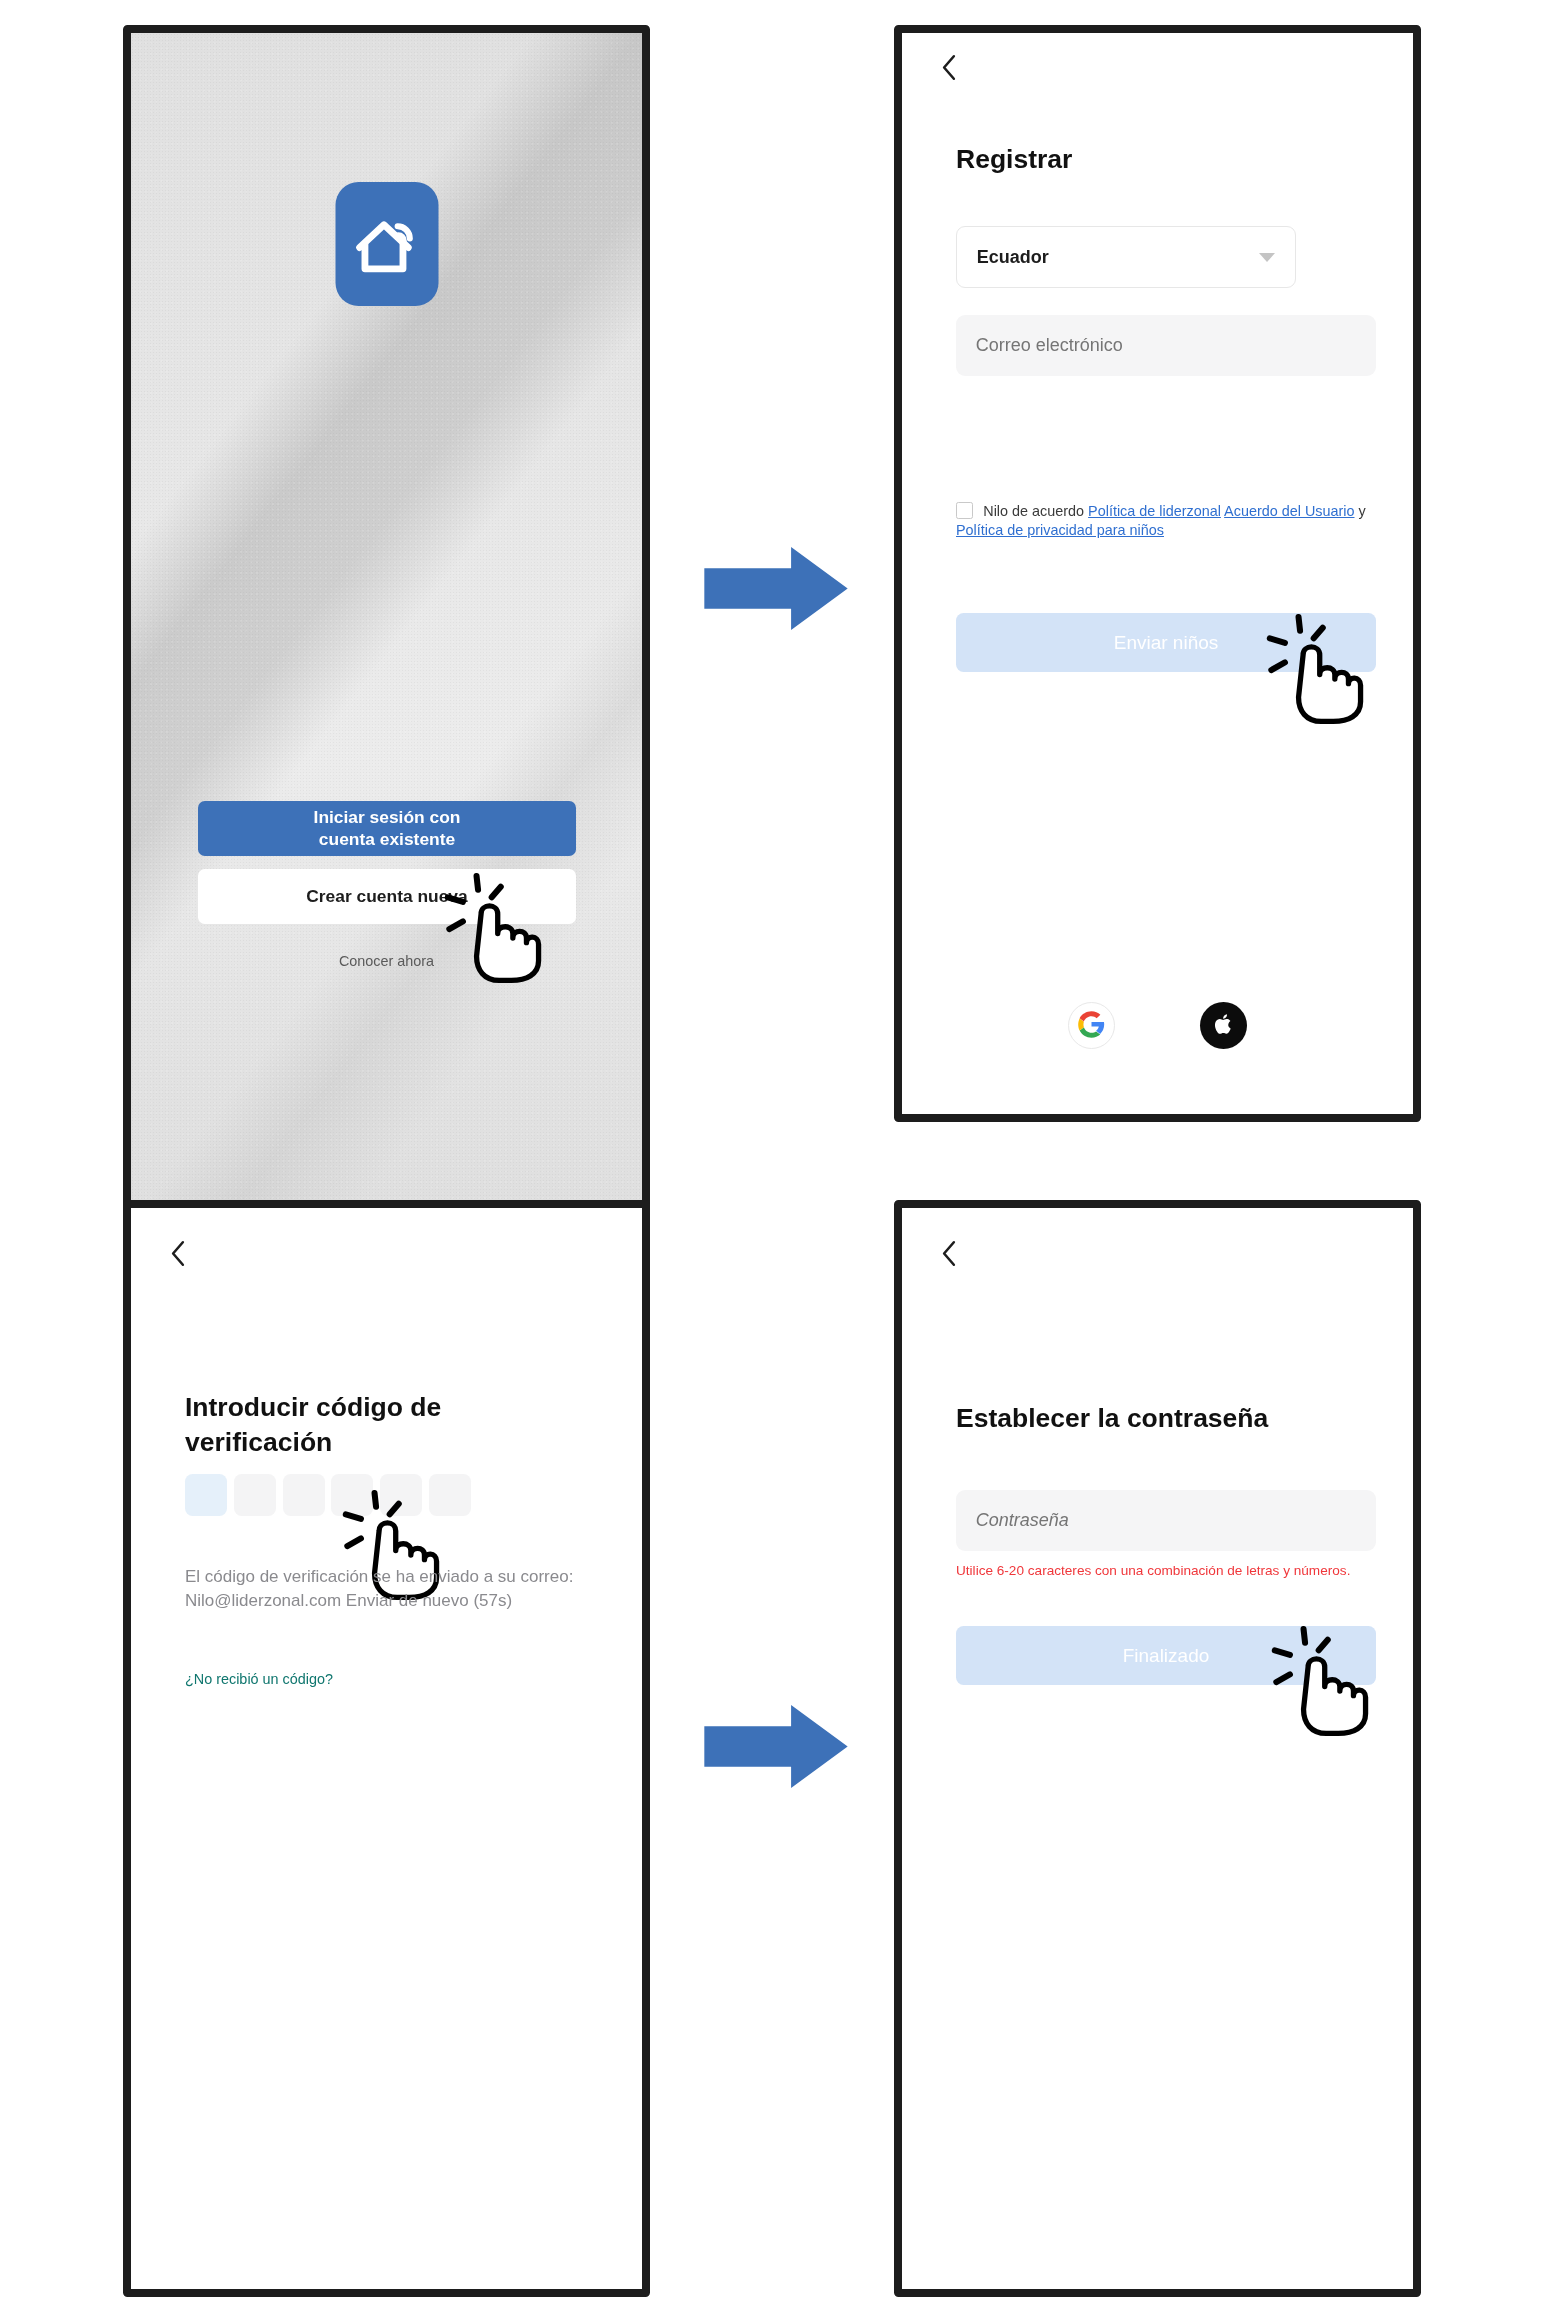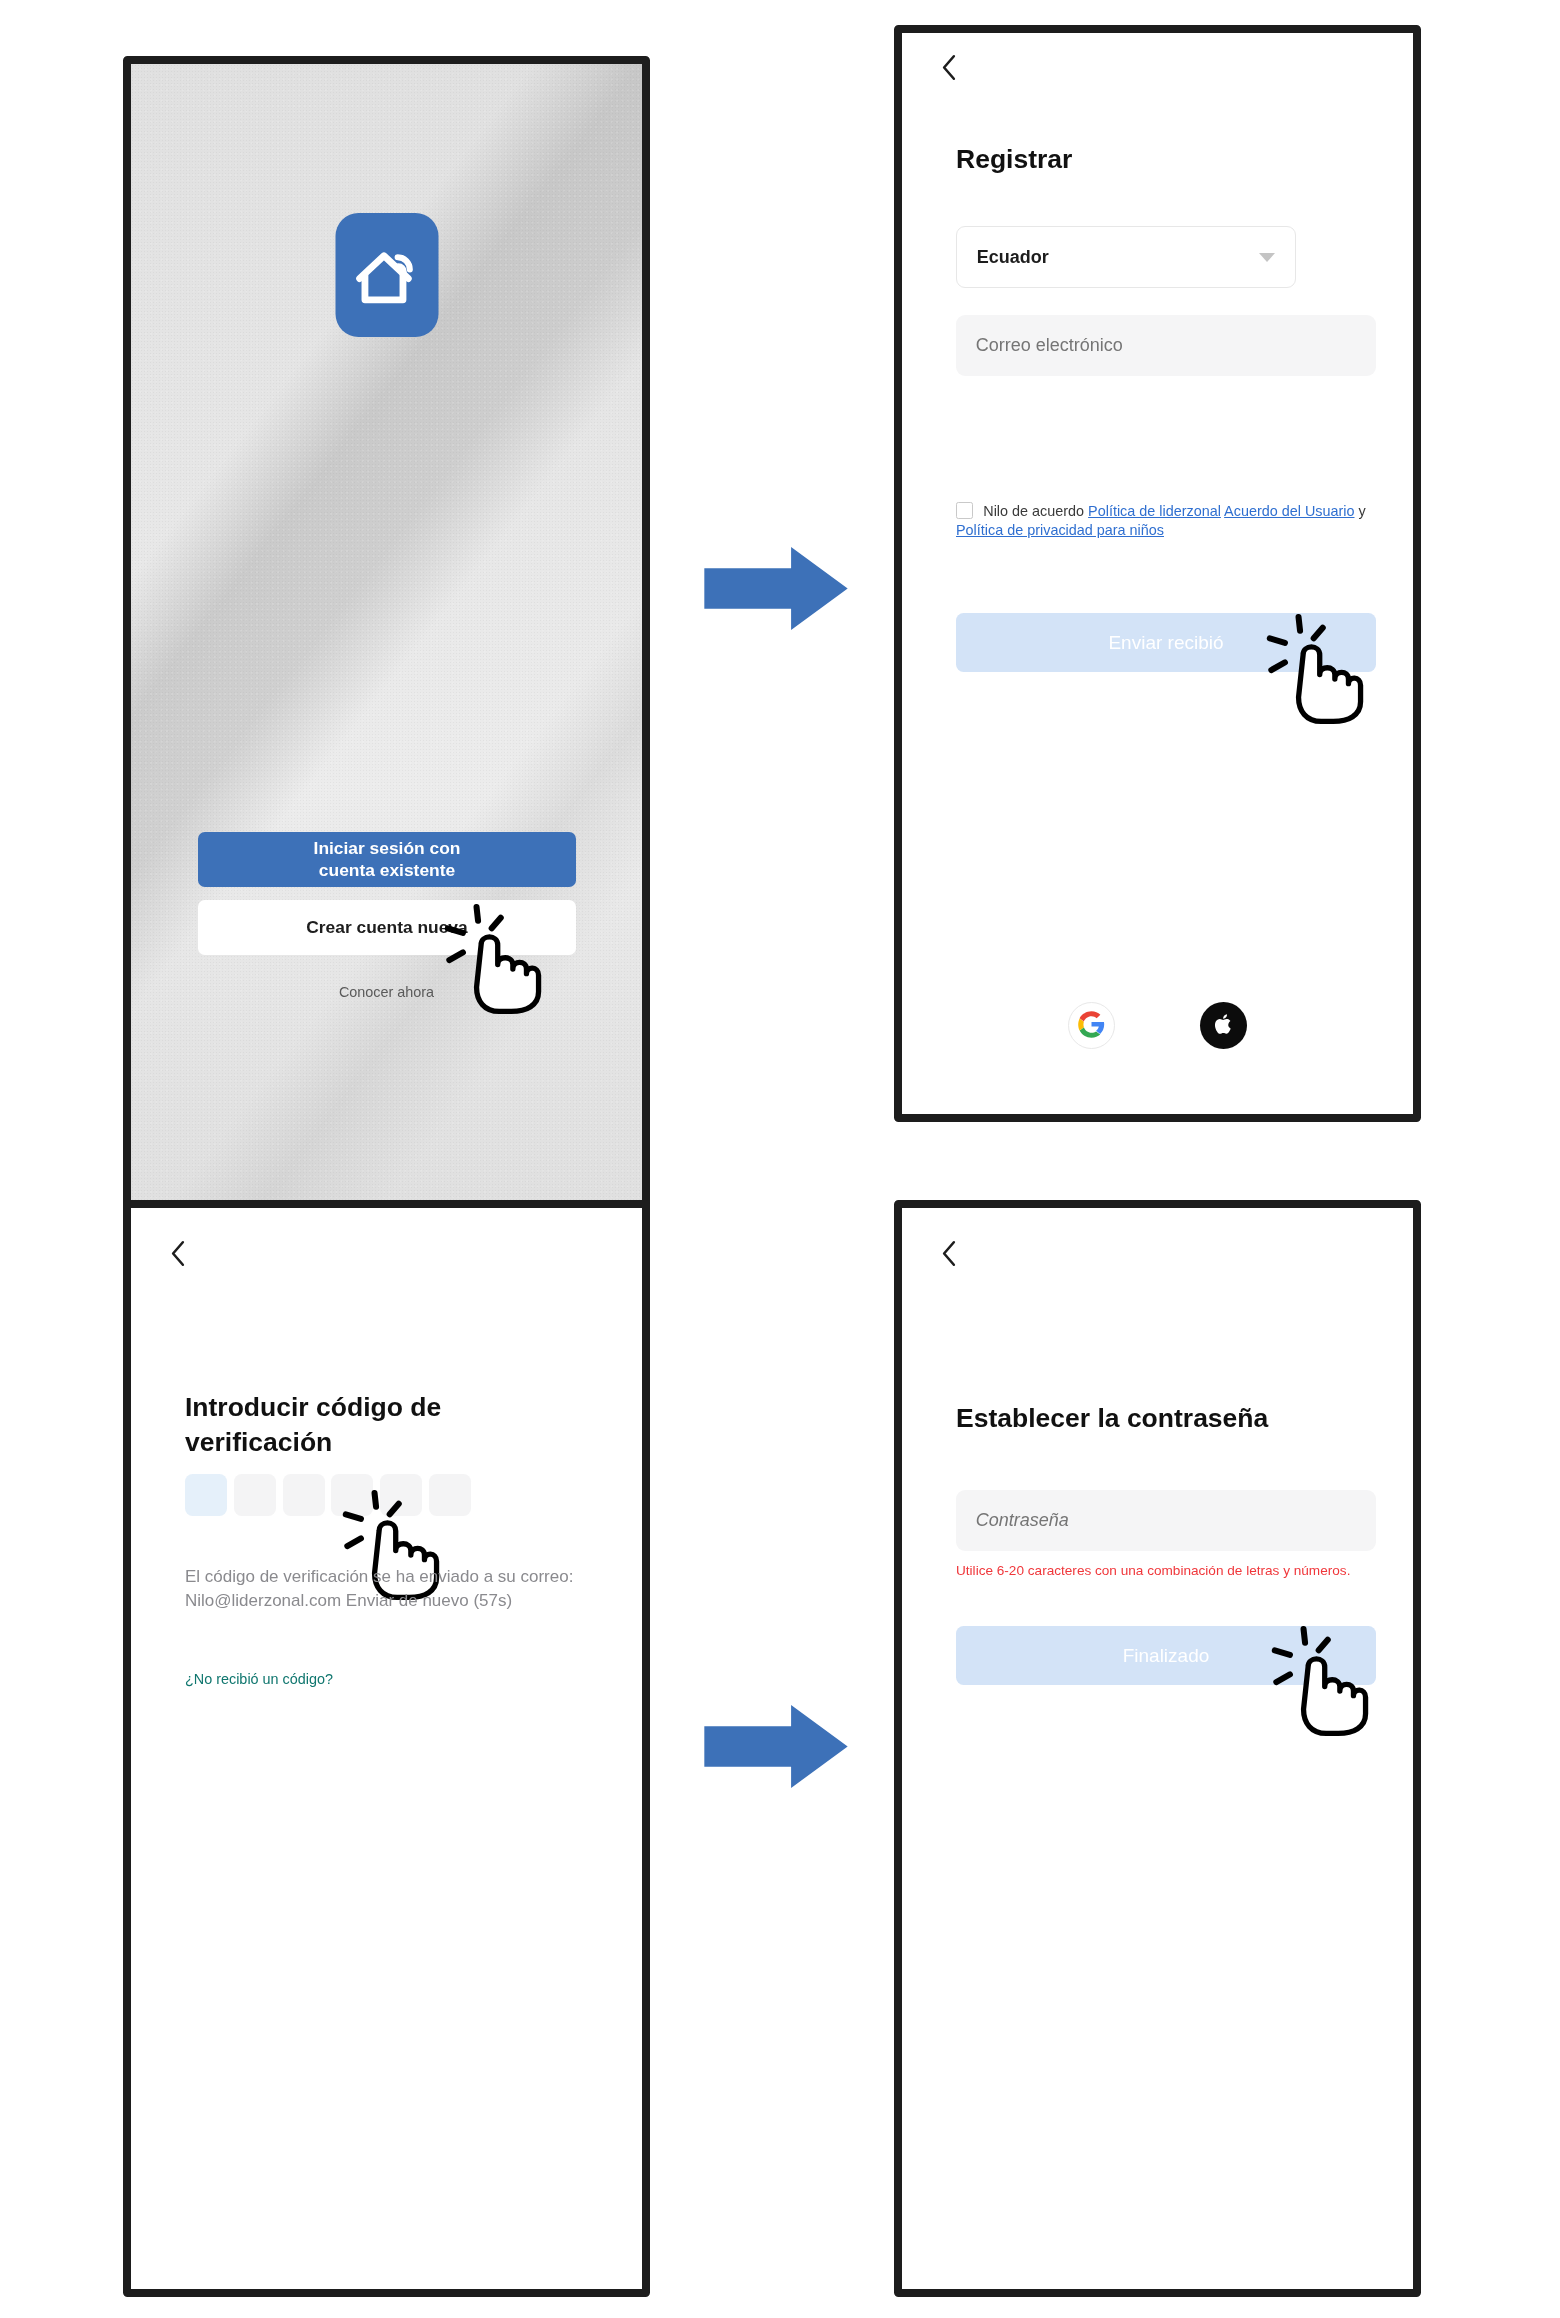--- a/index.html
+++ b/index.html
@@ -16,21 +16,21 @@
   .phone {
     position: absolute;
     border: 8.3px solid #1d1d1d;
     border-radius: 4.5px;
     background: #fff;
     overflow: hidden;
   }
   .screen { position: absolute; inset: 0; overflow: hidden; background:#fff; }
 
   
-  #phone-onboarding { left: 123px; top: 25px; width: 527px; height: 1341px; margin-top: 31px; }
+  #phone-onboarding { left: 123px; top: 25px; width: 527px; height: 1341px; }
   #phone-register   { left: 894px; top: 25px; width: 527px; height: 1097px; }
   #phone-verify     { left: 123px; top: 1200px; width: 527px; height: 1097px; }
   #phone-password   { left: 894px; top: 1200px; width: 527px; height: 1097px; }
 
   
   .wall-bg {
     position:absolute; inset:0;
     background:
       linear-gradient(128deg,
         rgba(255,255,255,0)   0%,
@@ -225,21 +225,21 @@
       <input class="email-field" type="text" placeholder="Correo electrónico" style="">
 
       <div class="agree-row">
         <span class="agree-box"></span><span>Nilo de acuerdo</span>
         <a href="#">Política de liderzonal</a>
         <a href="#">Acuerdo del Usuario</a>
         <span>y</span>
         <a href="#">Política de privacidad para niños</a>
       </div>
 
-      <div class="btn-disabled">Enviar recibió</div>
+      <div class="btn-disabled">Enviar niños</div>
 
       <div class="hand" style="left:357px; top:572px;">
         <svg width="129" height="121" viewBox="0 0 170 160">
           <g stroke="#000" stroke-width="8" stroke-linecap="round">
             <line x1="14" y1="44" x2="34" y2="50"></line>
             <line x1="52" y1="16" x2="54" y2="34"></line>
             <line x1="84" y1="30" x2="72" y2="44"></line>
             <line x1="16" y1="86" x2="34" y2="76"></line>
           </g>
           <path d="M58 66 C58 52 80 52 80 66 L80 92 C80 80 100 80 100 92

